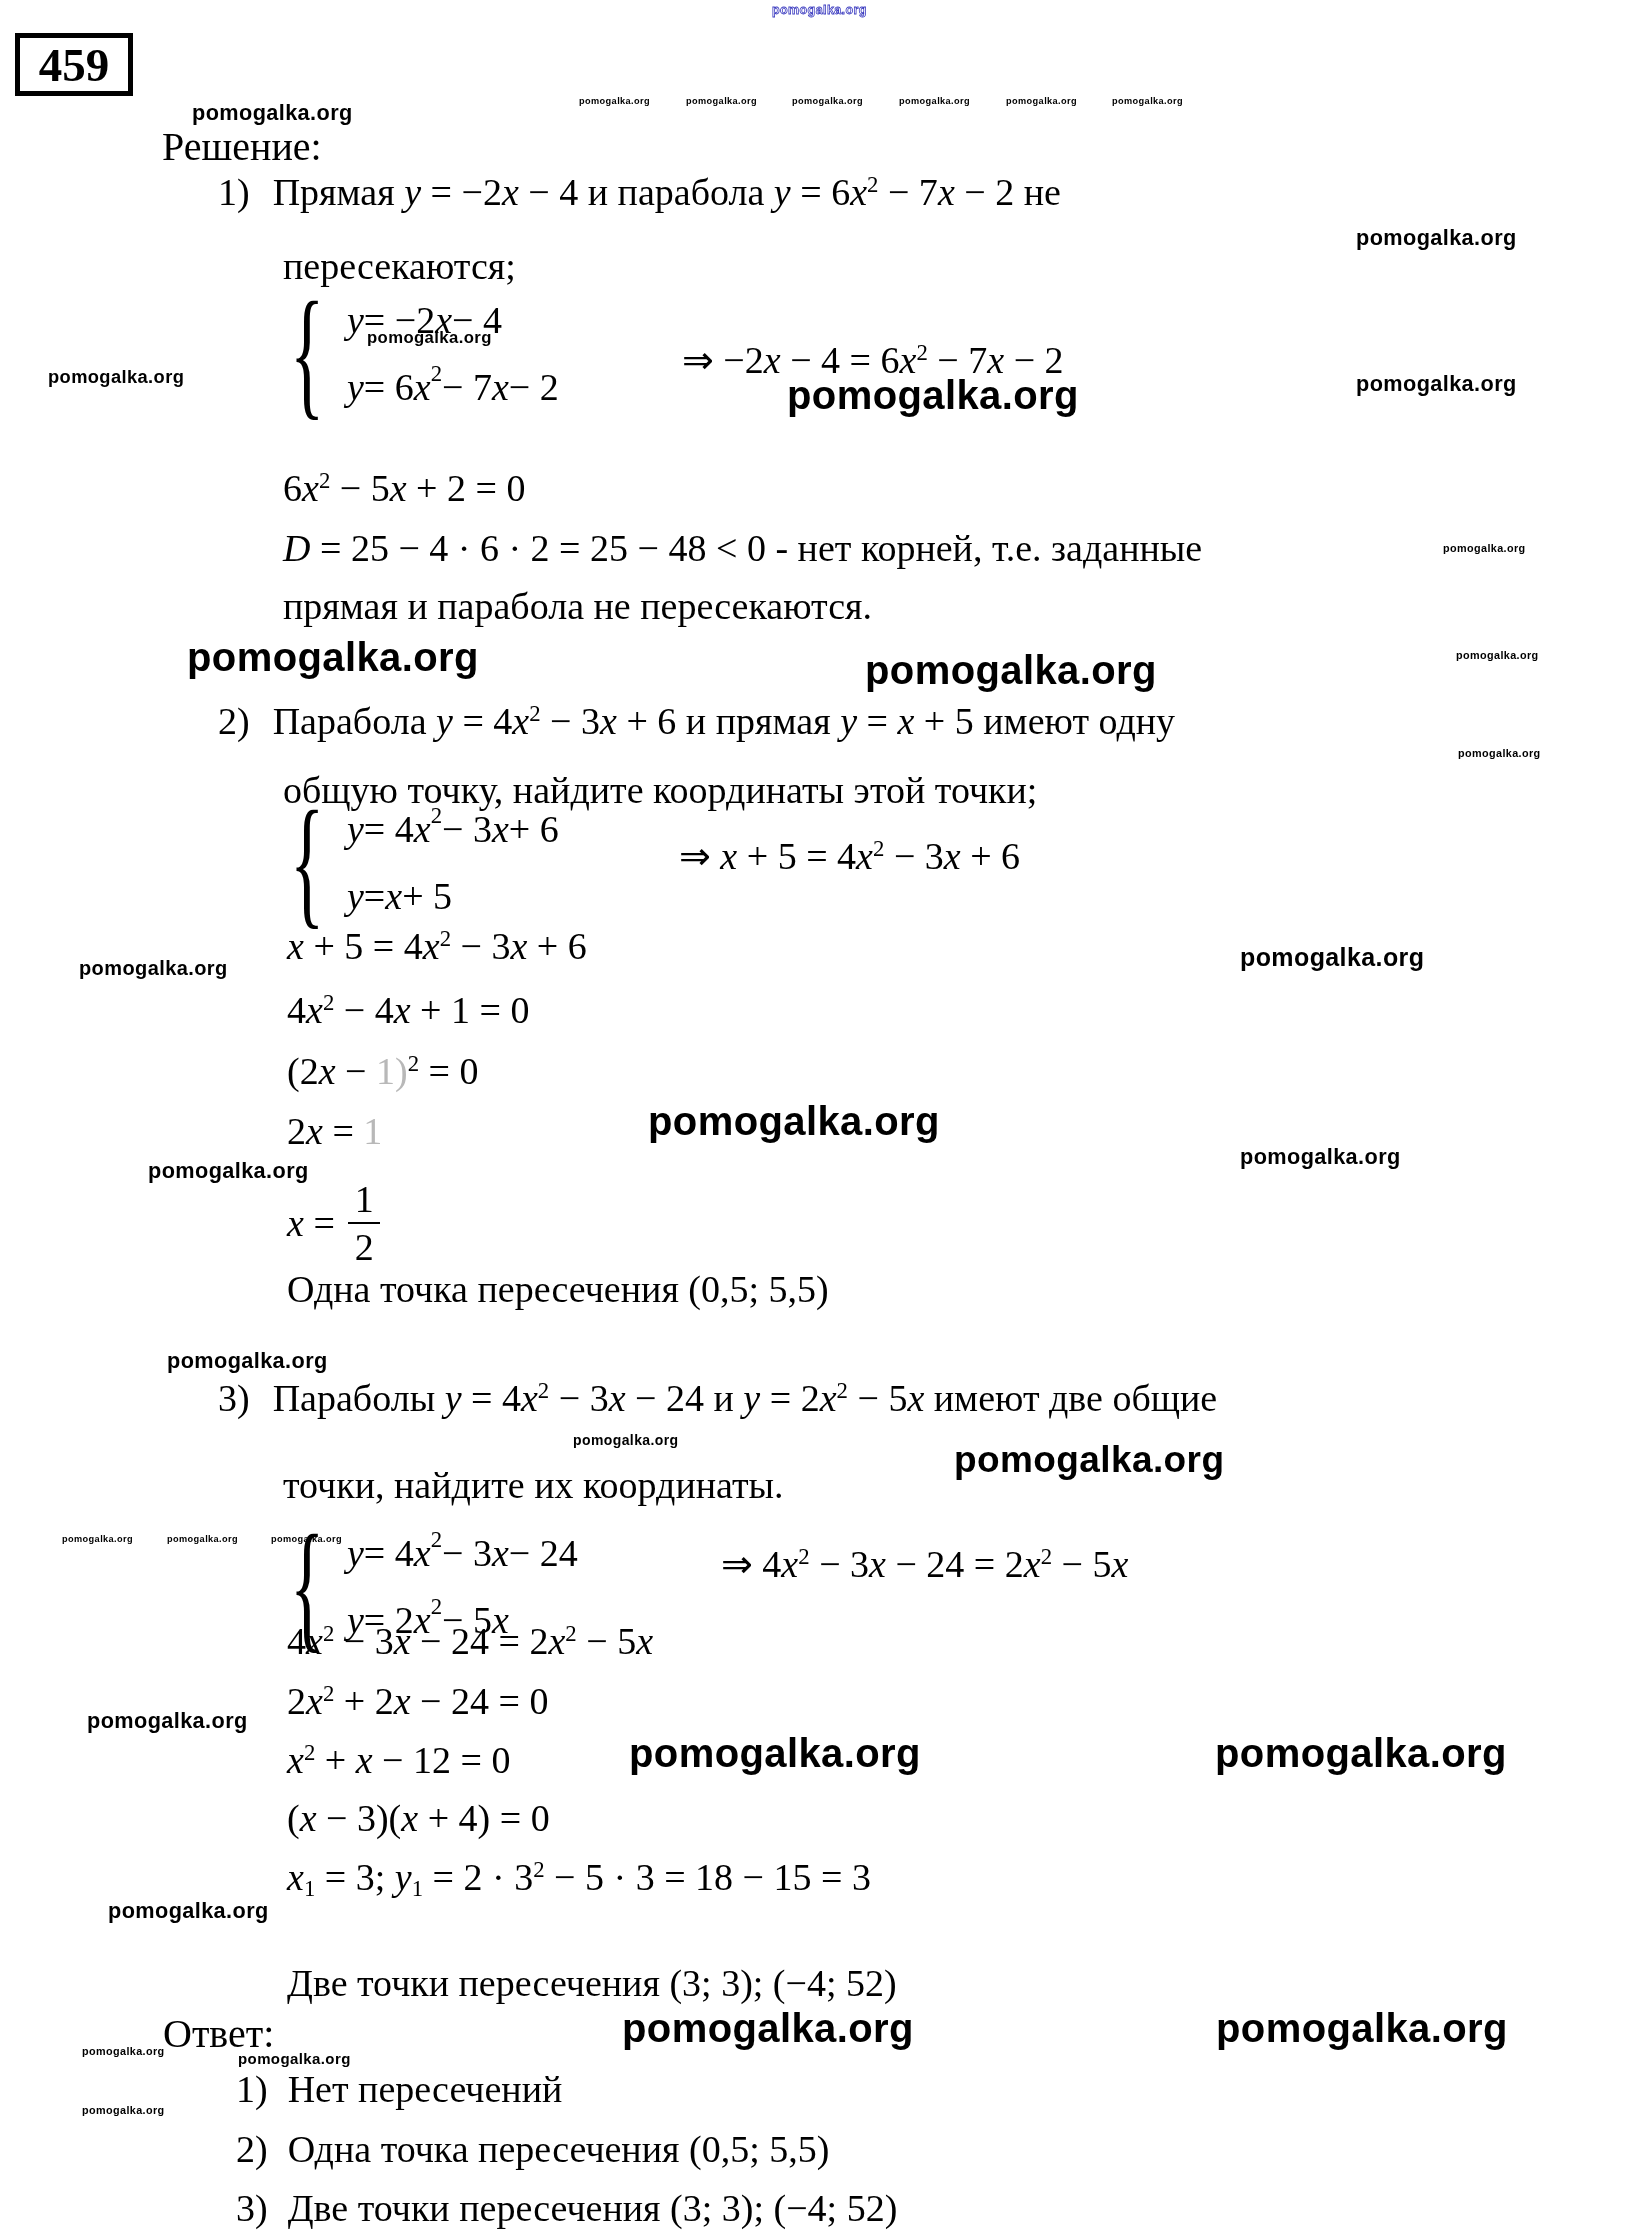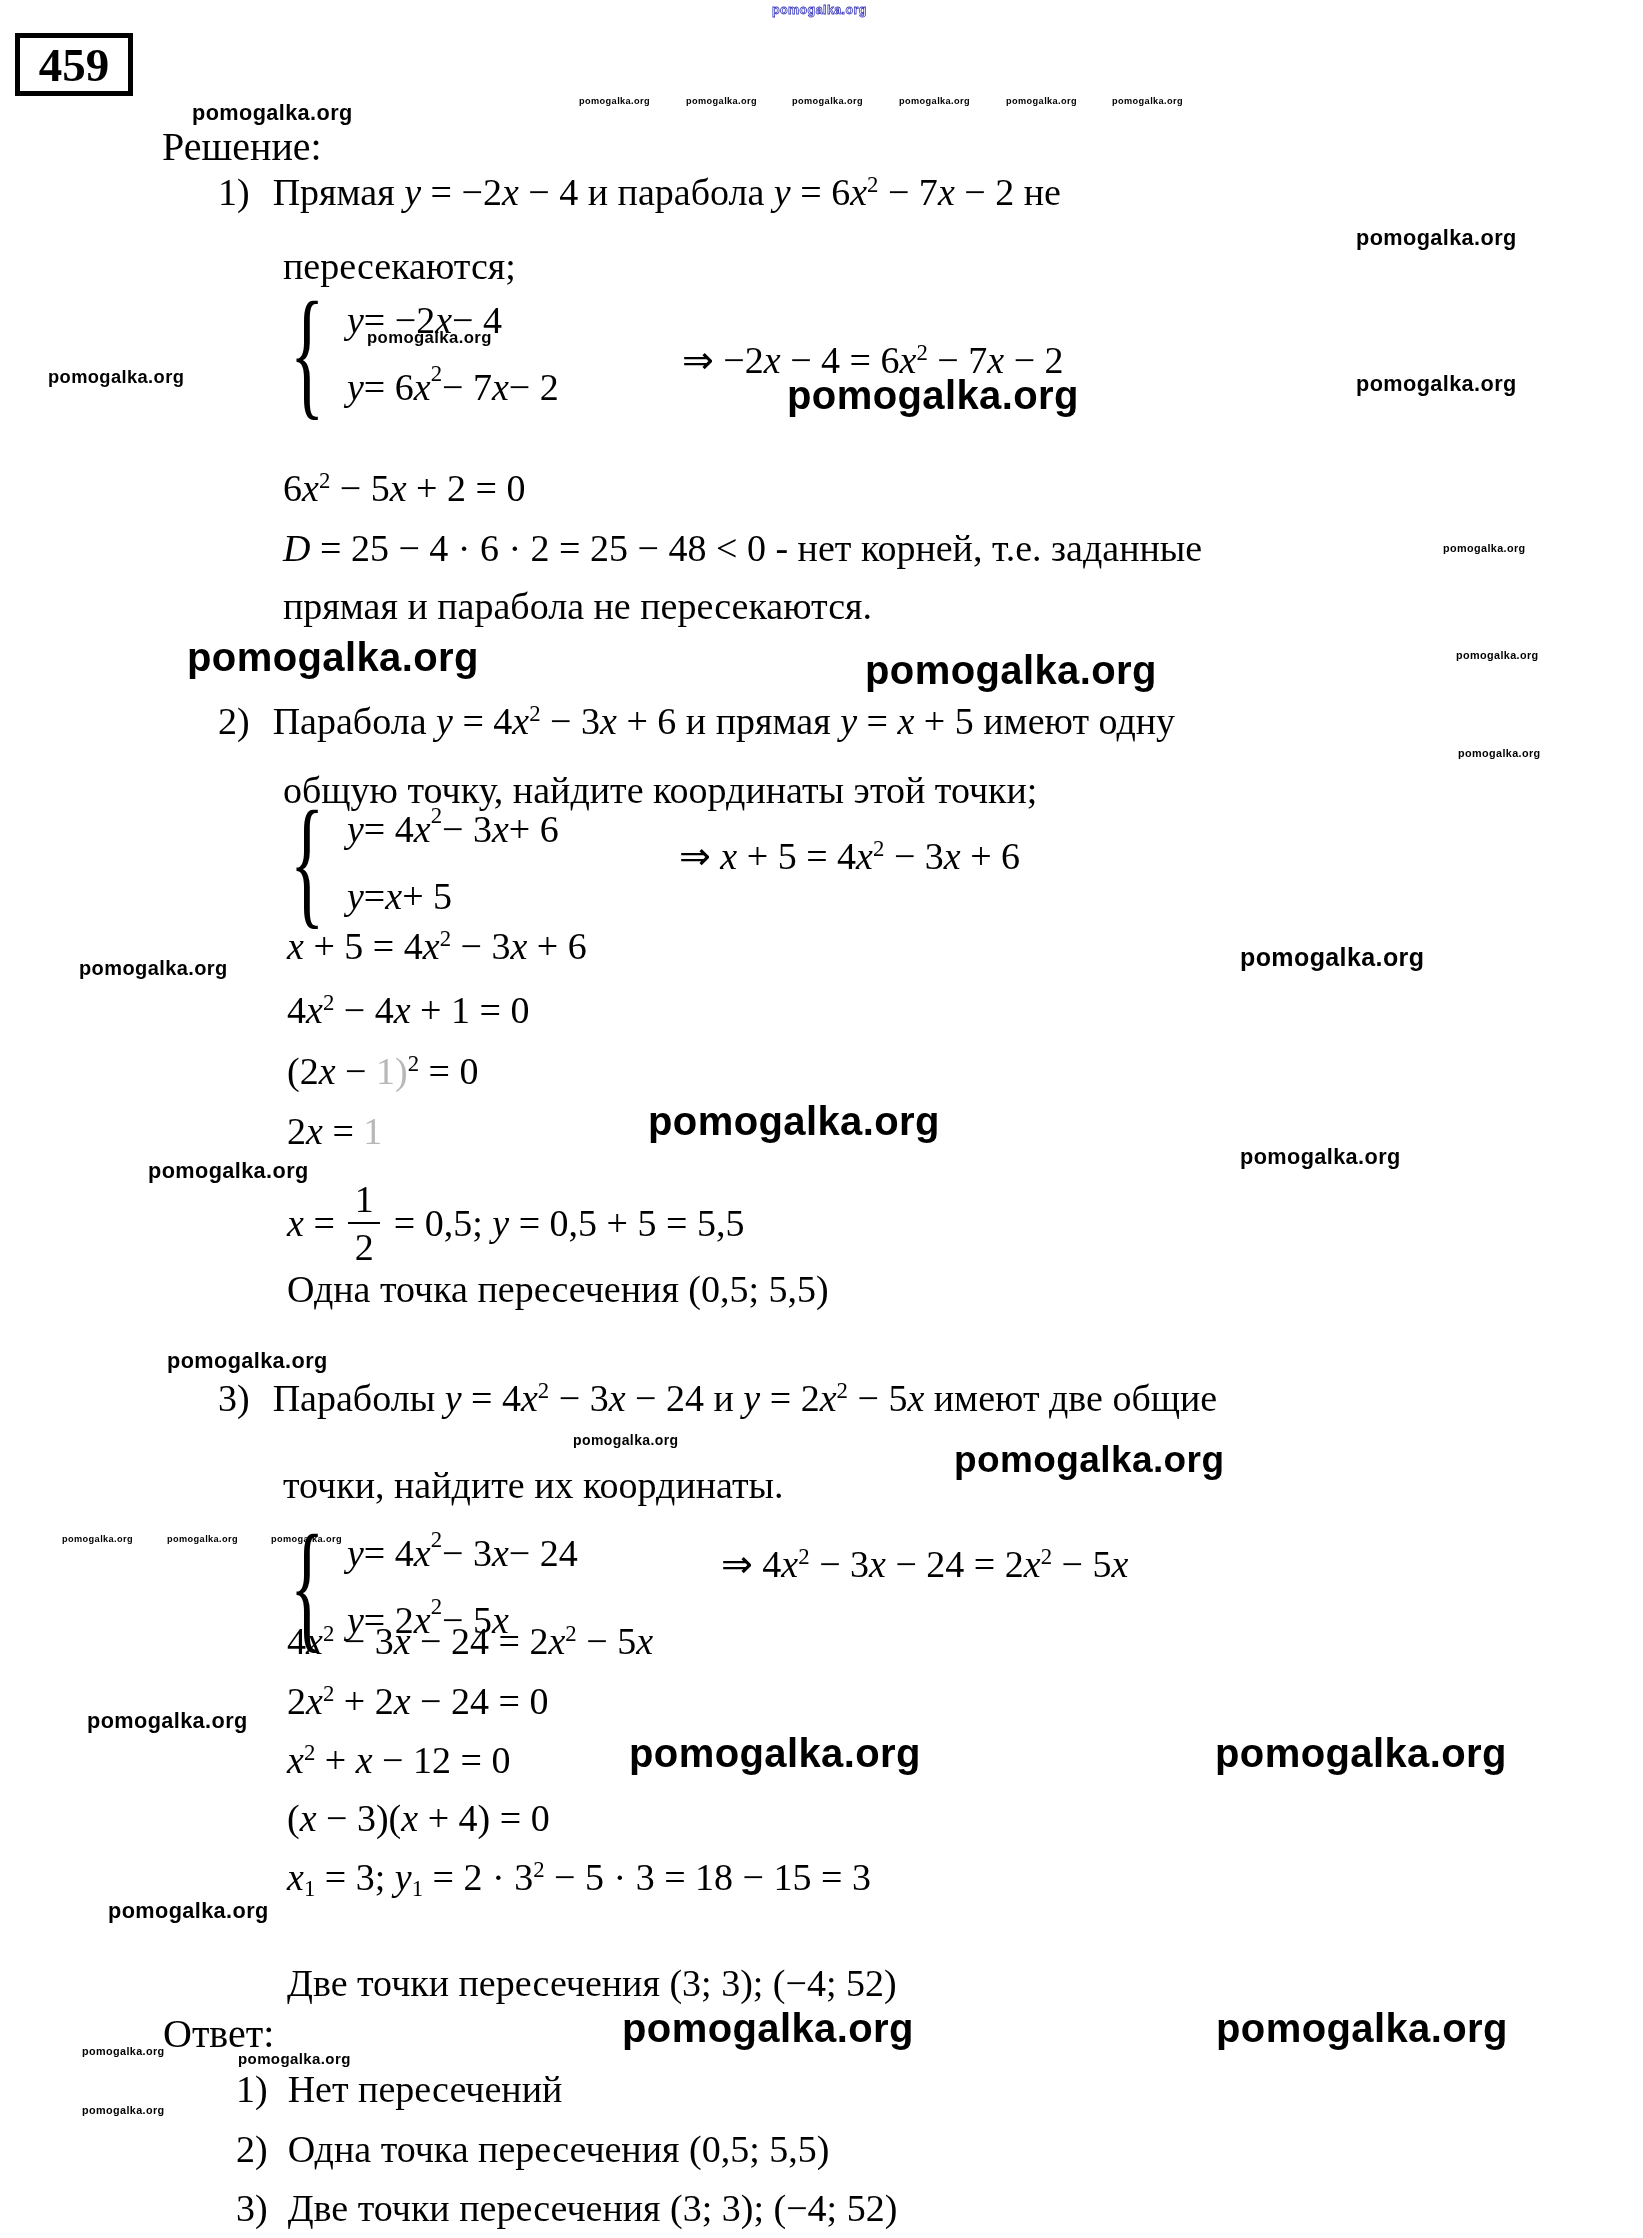--- a/index.html
+++ b/index.html
@@ -99,21 +99,20 @@
   <span class="abs wm" style="left:648px;top:1101px;font-size:40px">pomogalka.org</span>
   <span class="abs wm" style="left:1240px;top:1146px;font-size:21.7px">pomogalka.org</span>
   <span class="abs wm" style="left:148px;top:1160px;font-size:21.7px">pomogalka.org</span>
 
   <div class="abs frac-line" style="left:287px;top:1148px">
     <span class="t"><i>x</i> =</span>
     <span class="frac">
       <span class="t nu">1</span>
       <span class="t de">2</span>
     </span>
-    <span class="t">= 0,5; <i>y</i> = 0,5 + 5 = 5,5</span>
   </div>
   <div class="abs t" style="left:287px;top:1266px">Одна точка пересечения (0,5; 5,5)</div>
 
   <span class="abs wm" style="left:167px;top:1350px;font-size:21.7px">pomogalka.org</span>
   <div class="abs t item" style="left:218px;top:1375px">
     <span>3)</span>
     <span>Параболы <i>y</i> = 4<i>x</i><sup>2</sup> − 3<i>x</i> − 24 и <i>y</i> = 2<i>x</i><sup>2</sup> − 5<i>x</i> имеют две общие</span>
   </div>
   <span class="abs wm" style="left:573px;top:1433px;font-size:14px">pomogalka.org</span>
   <div class="abs t" style="left:283px;top:1462px">точки, найдите их координаты.</div>

